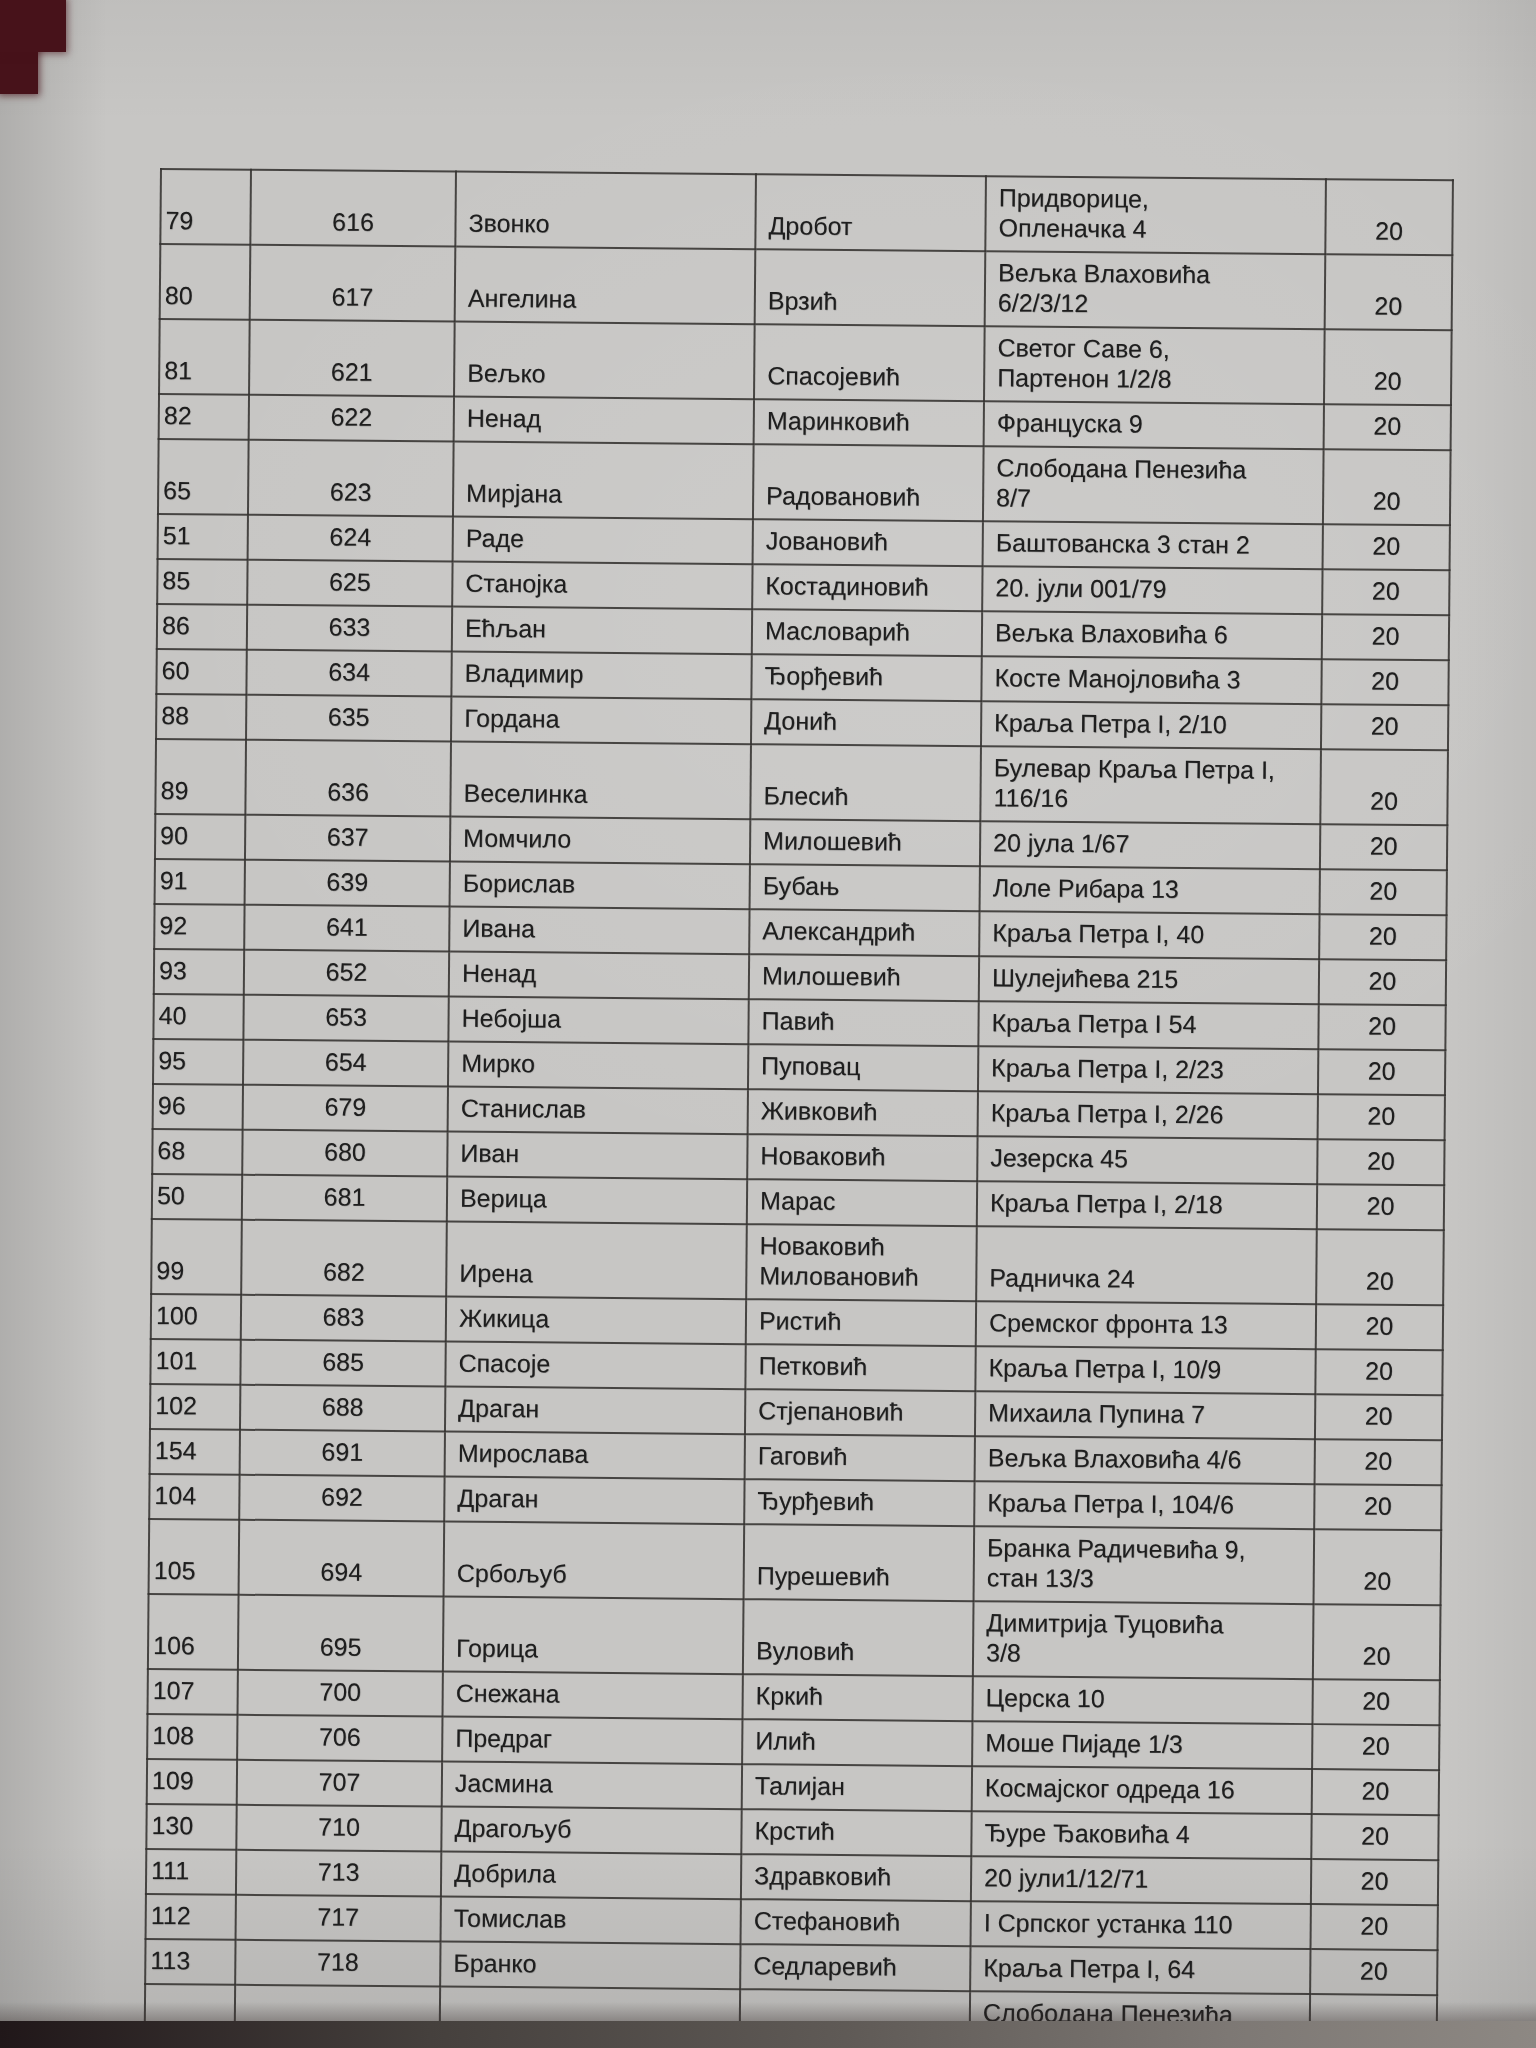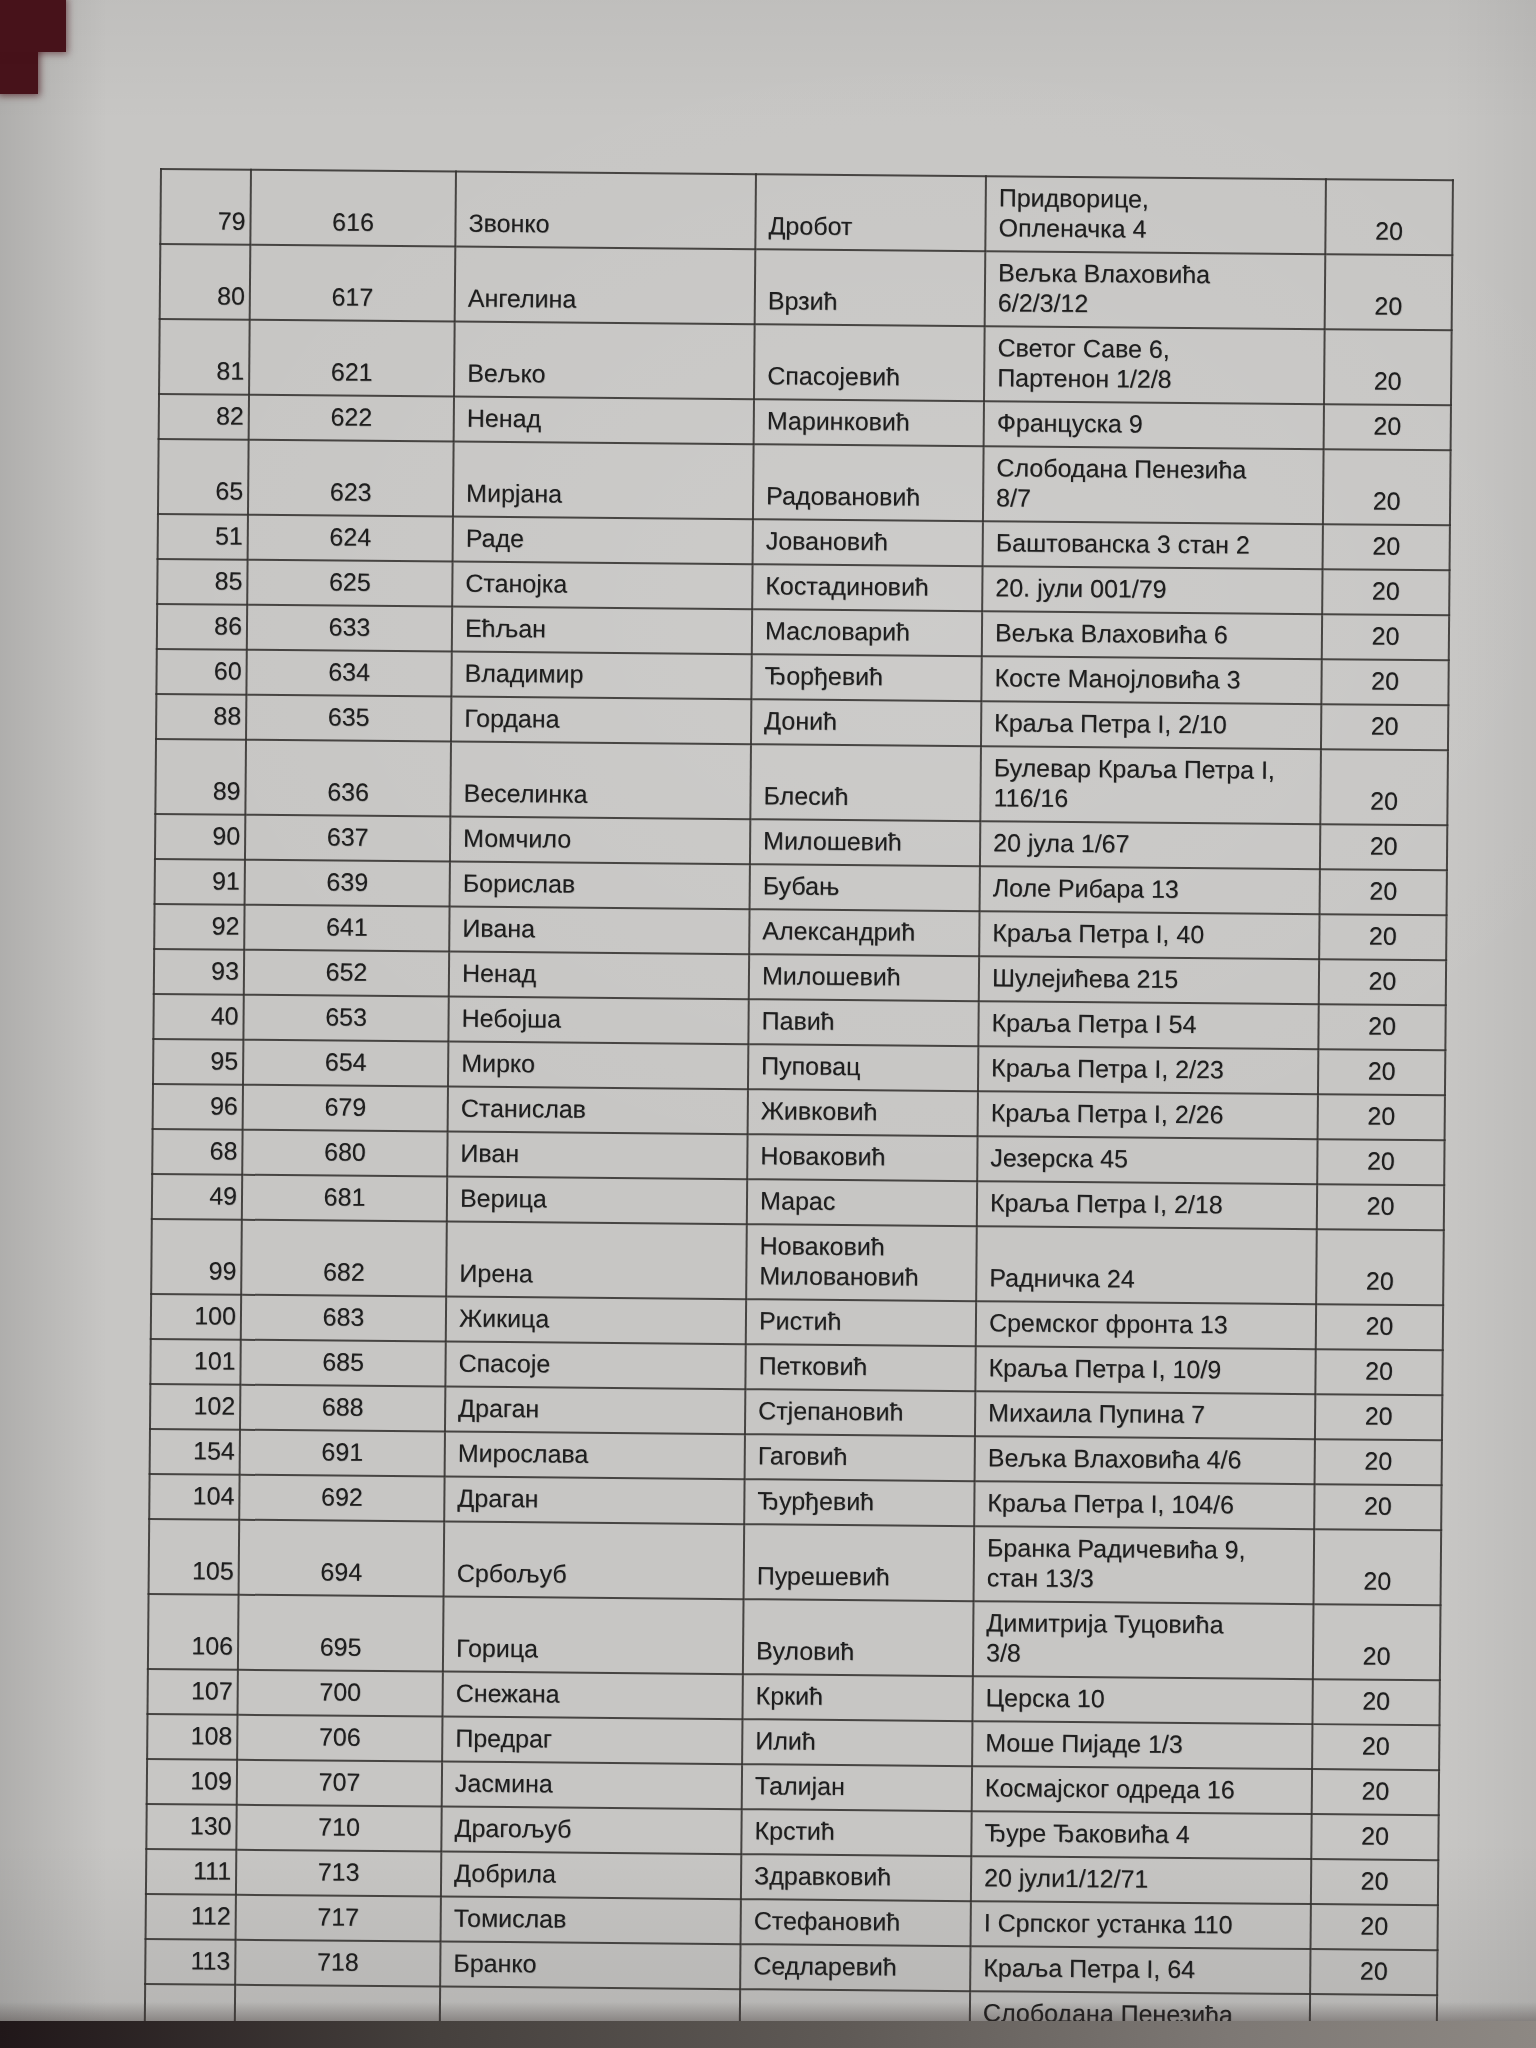--- a/index.html
+++ b/index.html
@@ -70,21 +70,21 @@
   .member-table td {
     border: 2px solid rgba(52,50,48,0.88);
     vertical-align: bottom;
     font-size: 25px;
     line-height: 30px;
     color: #1e1e1e;
     padding: 5px 12px 8px 12px;
     text-shadow: 0.4px 0.4px 0.7px rgba(35,35,35,0.45);
     overflow: hidden;
   }
-  .member-table td.c-no   { text-align: right; padding-left: 4px; padding-right: 4px; }
+  .member-table td.c-no   { text-align: left; padding-left: 4px; padding-right: 4px; }
   .member-table td.c-num  { text-align: center; }
   .member-table td.c-first{ text-align: left; }
   .member-table td.c-last { text-align: left; white-space: pre-line; }
   .member-table td.c-addr { text-align: left; white-space: pre-line; }
   .member-table td.c-pts  { text-align: center; }
 </style>
 </head>
 <body>
 
 <div class="paper-shading"></div>
@@ -256,21 +256,21 @@
         </tr>
         <tr>
           <td class="c-no">68</td>
           <td class="c-num">680</td>
           <td class="c-first">Иван</td>
           <td class="c-last">Новаковић</td>
           <td class="c-addr">Језерска 45</td>
           <td class="c-pts">20</td>
         </tr>
         <tr>
-          <td class="c-no">49</td>
+          <td class="c-no">50</td>
           <td class="c-num">681</td>
           <td class="c-first">Верица</td>
           <td class="c-last">Марас</td>
           <td class="c-addr">Краља Петра I, 2/18</td>
           <td class="c-pts">20</td>
         </tr>
         <tr>
           <td class="c-no">99</td>
           <td class="c-num">682</td>
           <td class="c-first">Ирена</td>

